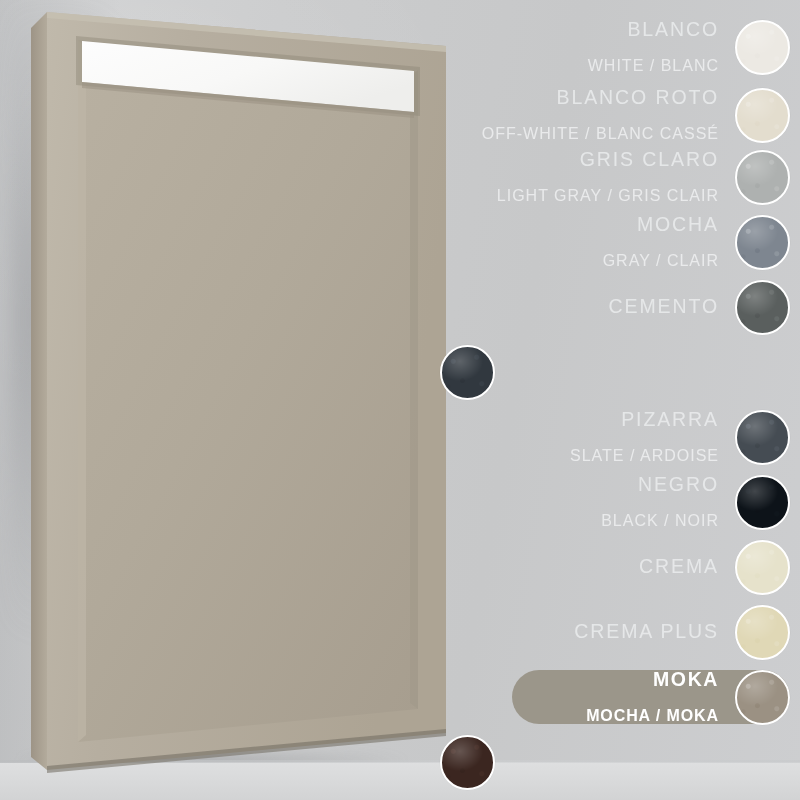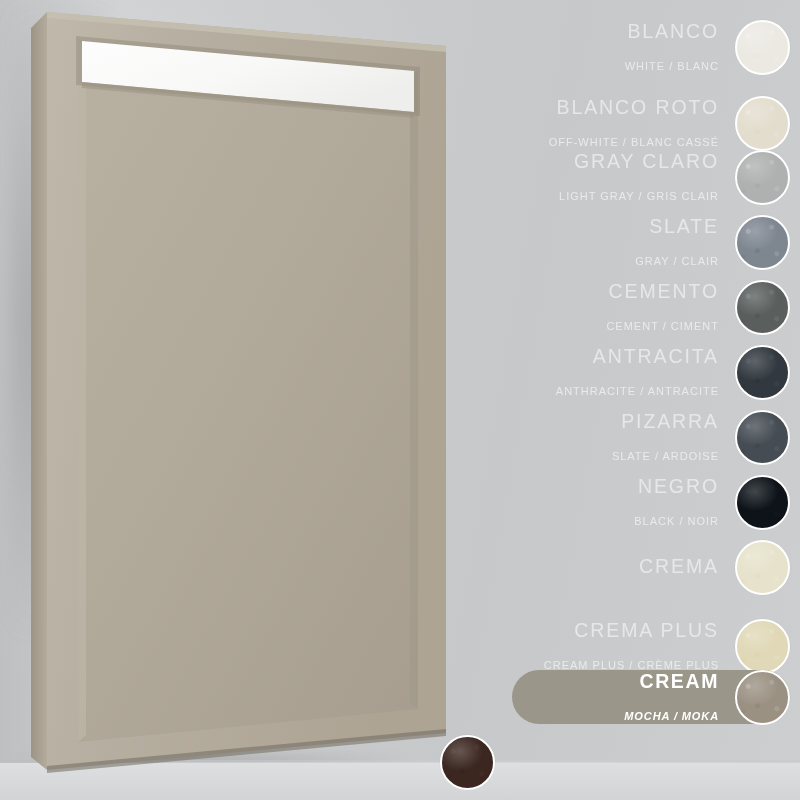--- a/index.html
+++ b/index.html
@@ -90,39 +90,38 @@
   .name-es {
     display: block;
     font-size: 19.5px;
     letter-spacing: 1.9px;
     color: #eef0f1;
     opacity: 0.78;
     font-weight: 400;
   }
   .name-tr {
     display: block;
-    font-size: 11px;
+    font-size: 16px;
     letter-spacing: 1.0px;
     color: #f2f3f4;
     opacity: 0.80;
     font-weight: 400;
     margin-top: 17px;
   }
   .color-row.highlight .name-es {
     color: #ffffff;
     opacity: 1;
     font-weight: 700;
     letter-spacing: 1.6px;
   }
   .color-row.highlight .name-tr {
     color: #ffffff;
     opacity: 1;
     font-weight: 700;
     letter-spacing: 0.9px;
-    font-style: italic;
   }
   .swatch {
     position: relative;
     flex: 0 0 auto;
     width: 55px;
     height: 55px;
     border-radius: 50%;
     border: 2.5px solid #ffffff;
     box-sizing: border-box;
     margin-right: 10px;
@@ -220,69 +219,64 @@
       <div class="row-text">
         <span class="name-es">BLANCO</span>
         <span class="name-tr">WHITE / BLANC</span>
       </div>
       <div class="swatch" style="background-color: rgb(236, 233, 227);">
         <div class="grain"></div>
         <div class="sheen"></div>
       </div>
     </div>
 
-    <div class="color-row" style="top:94px">
+    <div class="color-row" style="top:86px">
       <div class="row-text">
         <span class="name-es">BLANCO ROTO</span>
         <span class="name-tr">OFF-WHITE / BLANC CASSÉ</span>
       </div>
       <div class="swatch" style="background-color: rgb(227, 221, 206);">
         <div class="grain"></div>
         <div class="sheen"></div>
       </div>
     </div>
 
     <div class="color-row" style="top:148px">
       <div class="row-text">
-        <span class="name-es">GRAY CLARO</span>
+        <span class="name-es">GRIS CLARO</span>
         <span class="name-tr">LIGHT GRAY / GRIS CLAIR</span>
       </div>
       <div class="swatch" style="background-color: rgb(174, 177, 176);">
         <div class="grain"></div>
         <div class="sheen"></div>
       </div>
     </div>
 
     <div class="color-row" style="top:213px">
       <div class="row-text">
-        <span class="name-es">SLATE</span>
+        <span class="name-es">MOCHA</span>
         <span class="name-tr">GRAY /  CLAIR</span>
       </div>
       <div class="swatch" style="background-color: rgb(126, 134, 144);">
         <div class="grain"></div>
         <div class="sheen"></div>
       </div>
     </div>
 
     <div class="color-row" style="top:278px">
       <div class="row-text">
         <span class="name-es">CEMENTO</span>
-        <span class="name-tr">CEMENT / CIMENT</span>
       </div>
       <div class="swatch" style="background-color: rgb(90, 95, 94);">
         <div class="grain"></div>
         <div class="sheen"></div>
       </div>
     </div>
 
     <div class="color-row" style="top:343px">
-      <div class="row-text">
-        <span class="name-es">ANTRACITA</span>
-        <span class="name-tr">ANTHRACITE / ANTRACITE</span>
-      </div>
       <div class="swatch" style="background-color: rgb(49, 56, 63);">
         <div class="grain"></div>
         <div class="sheen"></div>
       </div>
     </div>
 
     <div class="color-row" style="top:408px">
       <div class="row-text">
         <span class="name-es">PIZARRA</span>
         <span class="name-tr">SLATE / ARDOISE</span>
@@ -307,35 +301,34 @@
     <div class="color-row" style="top:538px">
       <div class="row-text">
         <span class="name-es">CREMA</span>
       </div>
       <div class="swatch" style="background-color: rgb(230, 226, 203);">
         <div class="grain"></div>
         <div class="sheen"></div>
       </div>
     </div>
 
-    <div class="color-row" style="top:617px">
+    <div class="color-row" style="top:603px">
       <div class="row-text">
         <span class="name-es">CREMA PLUS</span>
-        <span class="name-tr">CREAM PLUS / CRÈME PLUS</span>
       </div>
       <div class="swatch" style="background-color: rgb(224, 216, 182);">
         <div class="grain"></div>
         <div class="sheen"></div>
       </div>
     </div>
 
     <div class="color-row highlight" style="top:668px">
       <div class="row-pill" style="background-color: rgb(155, 150, 138);"></div>
       <div class="row-text">
-        <span class="name-es">CREAM</span>
+        <span class="name-es">MOKA</span>
         <span class="name-tr">MOCHA / MOKA</span>
       </div>
       <div class="swatch" style="background-color: rgb(155, 145, 131);">
         <div class="grain"></div>
         <div class="sheen"></div>
       </div>
     </div>
 
     <div class="color-row" style="top:733px">
       <div class="swatch" style="background-color: rgb(59, 38, 32);">

